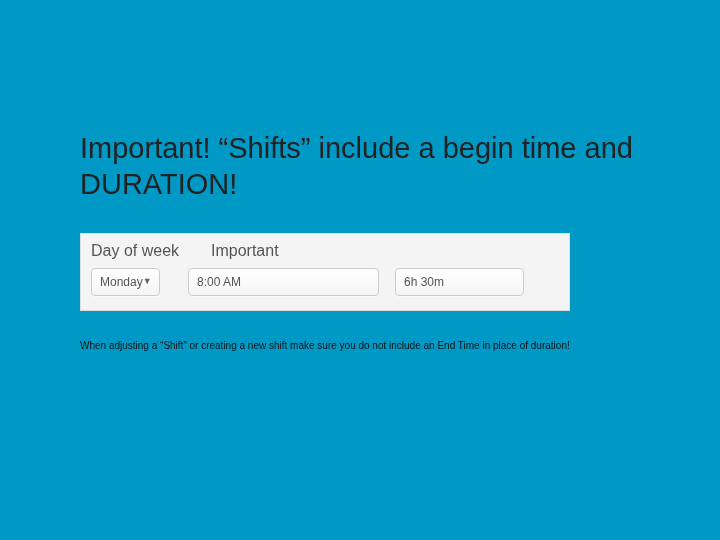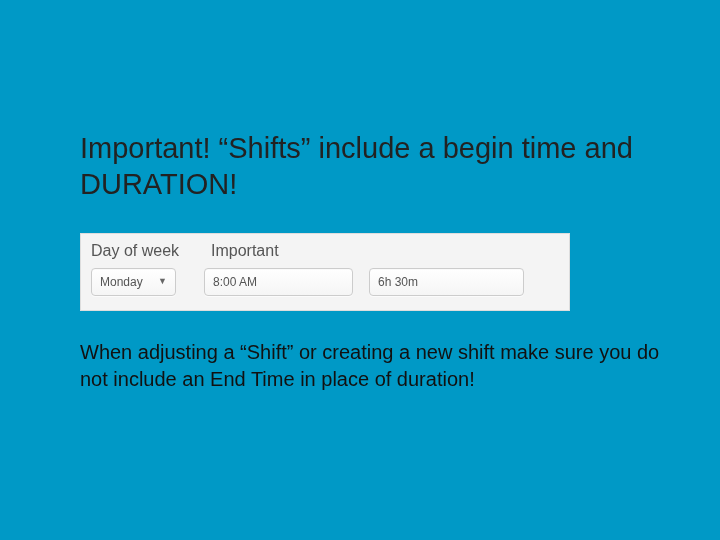--- a/index.html
+++ b/index.html
@@ -46,30 +46,30 @@
     border-radius: 4px;
     padding: 6px 8px;
     font-size: 12px;
     color: #555;
     display: flex;
     align-items: center;
     justify-content: space-between;
     box-shadow: inset 0 1px 0 rgba(0,0,0,0.02), 0 1px 0 rgba(255,255,255,0.6);
     background-image: linear-gradient(#ffffff, #f5f5f5);
   }
-  .field.day { width: 85px; }
-  .field.begin { width: 149px; margin-left: 20px; }
-  .field.dur { width: 155px; margin-left: 8px; }
+  .field.day { width: 69px; }
+  .field.begin { width: 191px; margin-left: 20px; }
+  .field.dur { width: 129px; margin-left: 8px; }
   .chevron {
     font-size: 9px;
     color: #666;
     line-height: 1;
   }
   .body-text {
-    font-size: 20px;
+    font-size: 10px;
     color: #111;
     line-height: 1.35;
     margin-bottom: 24px;
     max-width: 580px;
   }
 </style>
 </head>
 <body>
 
 <div class="content">

